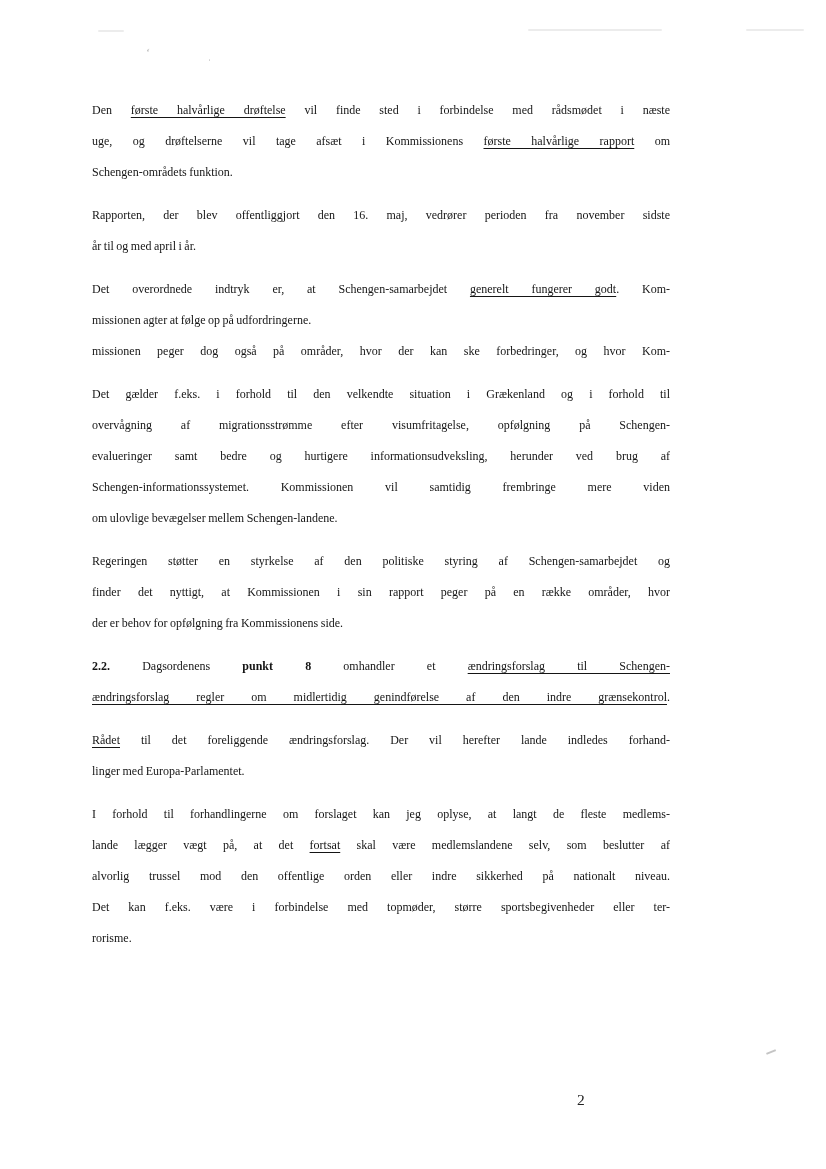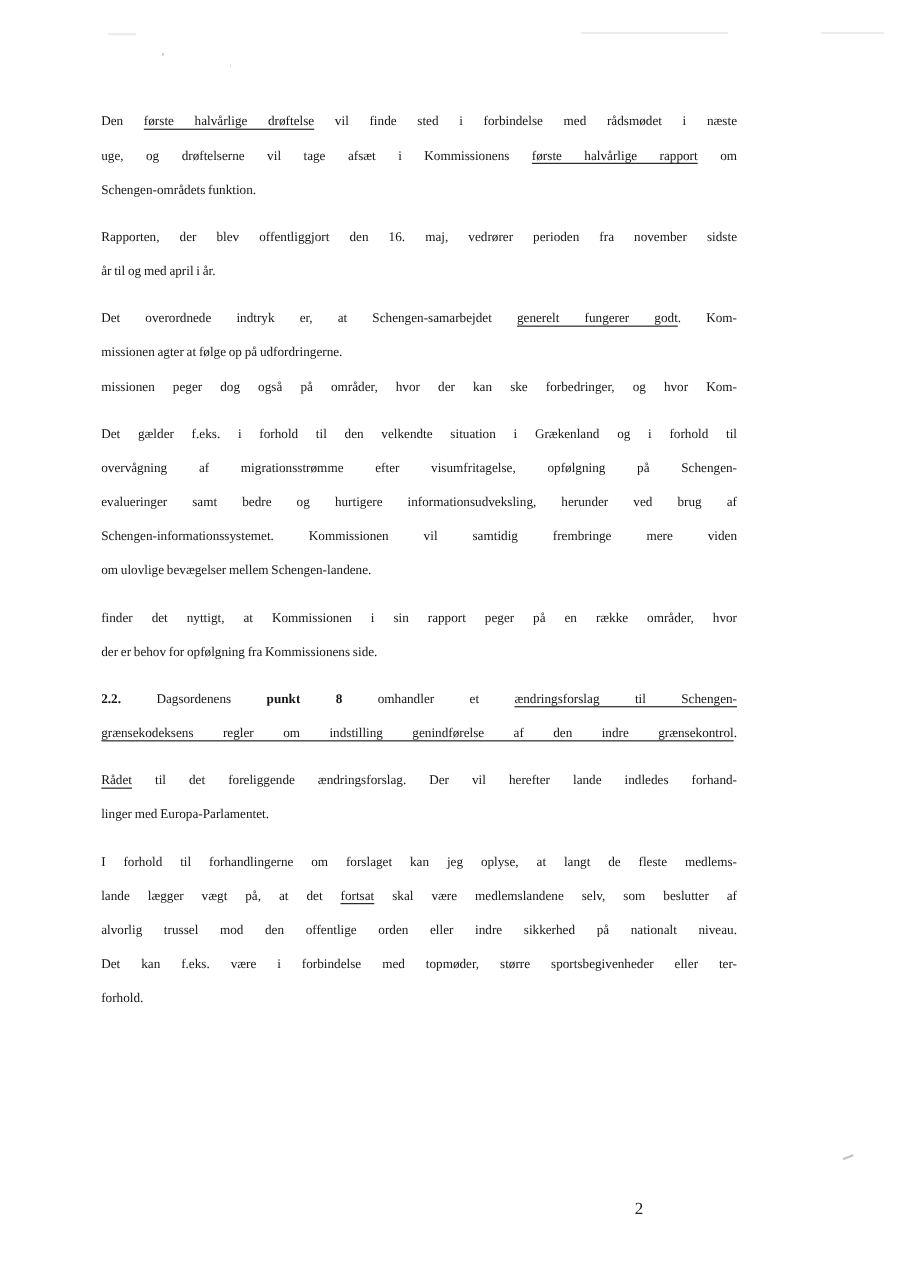--- a/index.html
+++ b/index.html
@@ -114,33 +114,34 @@
       <div class="line full"><span>missionen peger dog også på områder, hvor der kan ske forbedringer, og hvor Kom-</span></div>
     </div>
     <div class="para">
       <div class="line full"><span>Det gælder f.eks. i forhold til den velkendte situation i Grækenland og i forhold til</span></div>
       <div class="line full"><span>overvågning af migrationsstrømme efter visumfritagelse, opfølgning på Schengen-</span></div>
       <div class="line full"><span>evalueringer samt bedre og hurtigere informationsudveksling, herunder ved brug af</span></div>
       <div class="line full"><span>Schengen-informationssystemet. Kommissionen vil samtidig frembringe mere viden</span></div>
       <div class="line"><span>om ulovlige bevægelser mellem Schengen-landene.</span></div>
     </div>
     <div class="para">
+      <div class="line full"><span>Regeringen støtter en styrkelse af den politiske styring af Schengen-samarbejdet og</span></div>
       <div class="line full"><span>finder det nyttigt, at Kommissionen i sin rapport peger på en række områder, hvor</span></div>
       <div class="line"><span>der er behov for opfølgning fra Kommissionens side.</span></div>
     </div>
     <div class="para">
       <div class="line full"><span class="b">2.2.</span><span> Dagsordenens </span><span class="b">punkt 8</span><span> omhandler et </span><span class="u">ændringsforslag til Schengen-</span></div>
-      <div class="line full"><span class="u">grænsekodeksens regler om indstilling genindførelse af den indre grænsekontrol</span><span>.</span></div>
+      <div class="line full"><span class="u">ændringsforslag regler om midlertidig genindførelse af den indre grænsekontrol</span><span>.</span></div>
     </div>
     <div class="para">
       <div class="line full"><span class="u">Rådet</span><span> til det foreliggende ændringsforslag. Der vil herefter lande indledes forhand-</span></div>
       <div class="line"><span>linger med Europa-Parlamentet.</span></div>
     </div>
     <div class="para">
       <div class="line full"><span>I forhold til forhandlingerne om forslaget kan jeg oplyse, at langt de fleste medlems-</span></div>
       <div class="line full"><span>lande lægger vægt på, at det </span><span class="u">fortsat</span><span> skal være medlemslandene selv, som beslutter af</span></div>
       <div class="line full"><span>alvorlig trussel mod den offentlige orden eller indre sikkerhed på nationalt niveau.</span></div>
       <div class="line full"><span>Det kan f.eks. være i forbindelse med topmøder, større sportsbegivenheder eller ter-</span></div>
-      <div class="line"><span>forhold.</span></div>
+      <div class="line"><span>rorisme.</span></div>
     </div>
   </div>
 
 <div class="page-number">2</div>
 
 </body></html>

